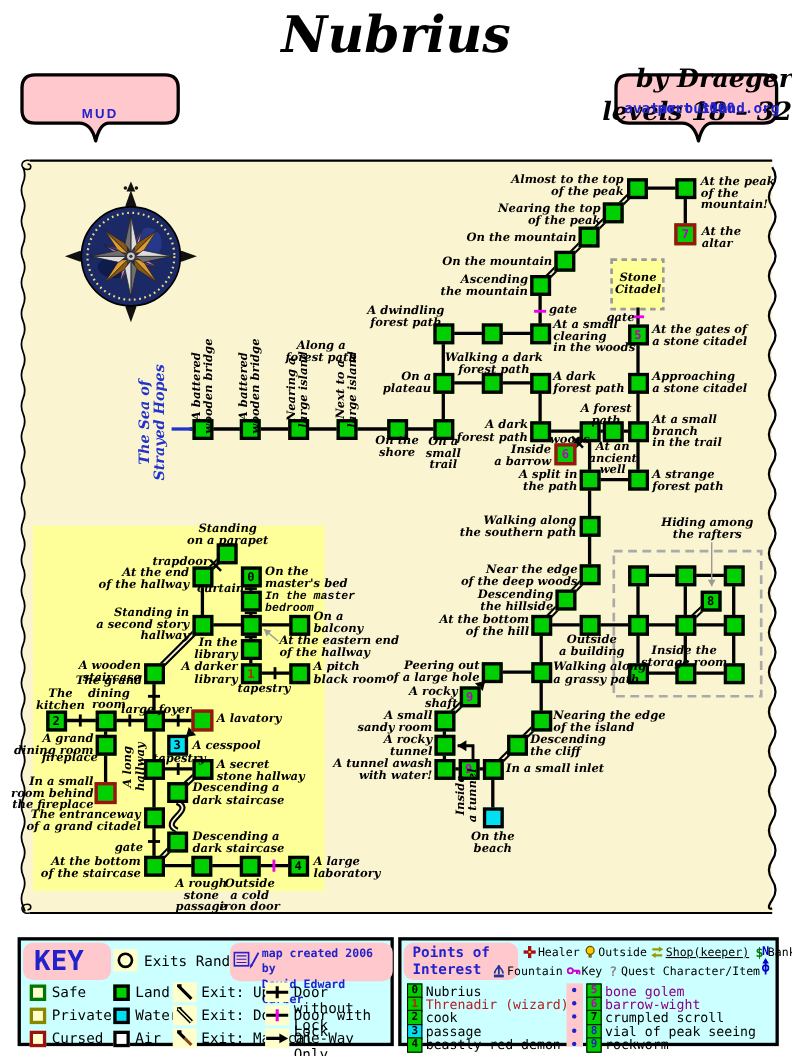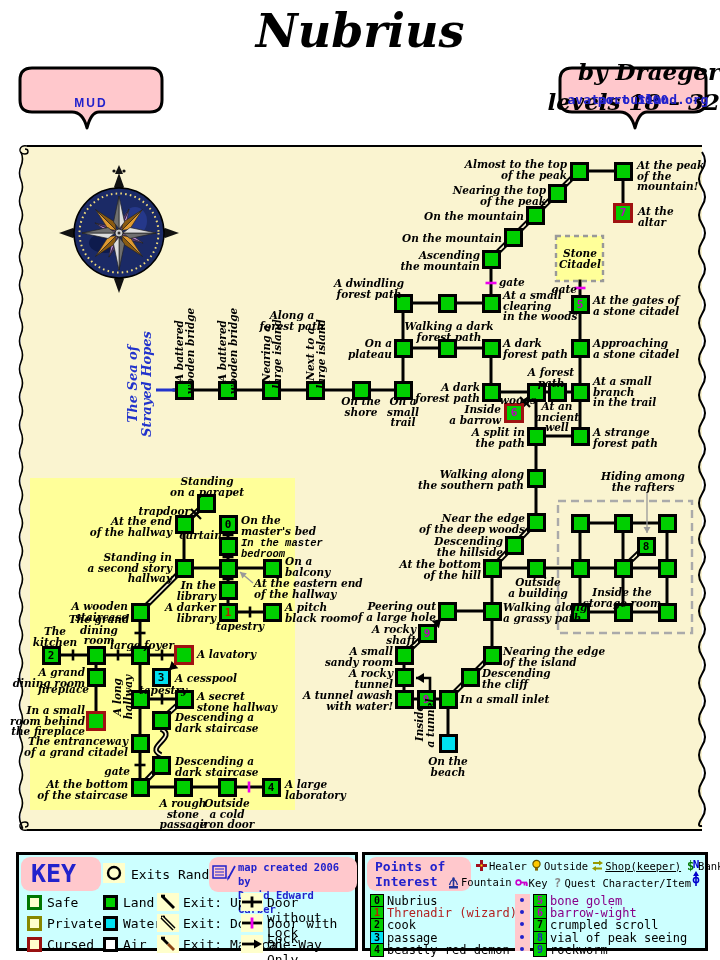--- a/index.html
+++ b/index.html
@@ -585,21 +585,21 @@
           <span>Shop(keeper)</span>
         </span>
         <span style="display: inline-flex; align-items: center; gap: 1px;">
           <svg width="13" height="13">
             <text x="6.5" y="11" text-anchor="middle" fill="#007700" style="font:bold 12px &quot;DejaVu Sans Mono&quot;,monospace">$</text>
           </svg>
           <span>Bank(er)</span>
         </span>
       </div>
     <div class="poi-row" id="poi-services-2" style="left:82px;top:21px;">
-        <span style="display: inline-flex; align-items: flex-start; gap: 1px;">
+        <span style="display: inline-flex; align-items: center; gap: 1px;">
           <svg width="13" height="13">
             <rect x="2" y="10" width="9" height="2.5" fill="#223399"></rect>
             <line x1="6.5" y1="10" x2="6.5" y2="3" stroke="#223399" stroke-width="1.6"></line>
             <path d="M6.5,3 C4,4.5 3,6.5 2.5,9" fill="none" stroke="#223399" stroke-width="1.4"></path>
             <path d="M6.5,3 C9,4.5 10,6.5 10.5,9" fill="none" stroke="#223399" stroke-width="1.4"></path>
             <circle cx="6.5" cy="2.5" r="1.2" fill="#223399"></circle>
           </svg>
           <span>Fountain</span>
         </span>
         <span style="display: inline-flex; align-items: center; gap: 1px;">

